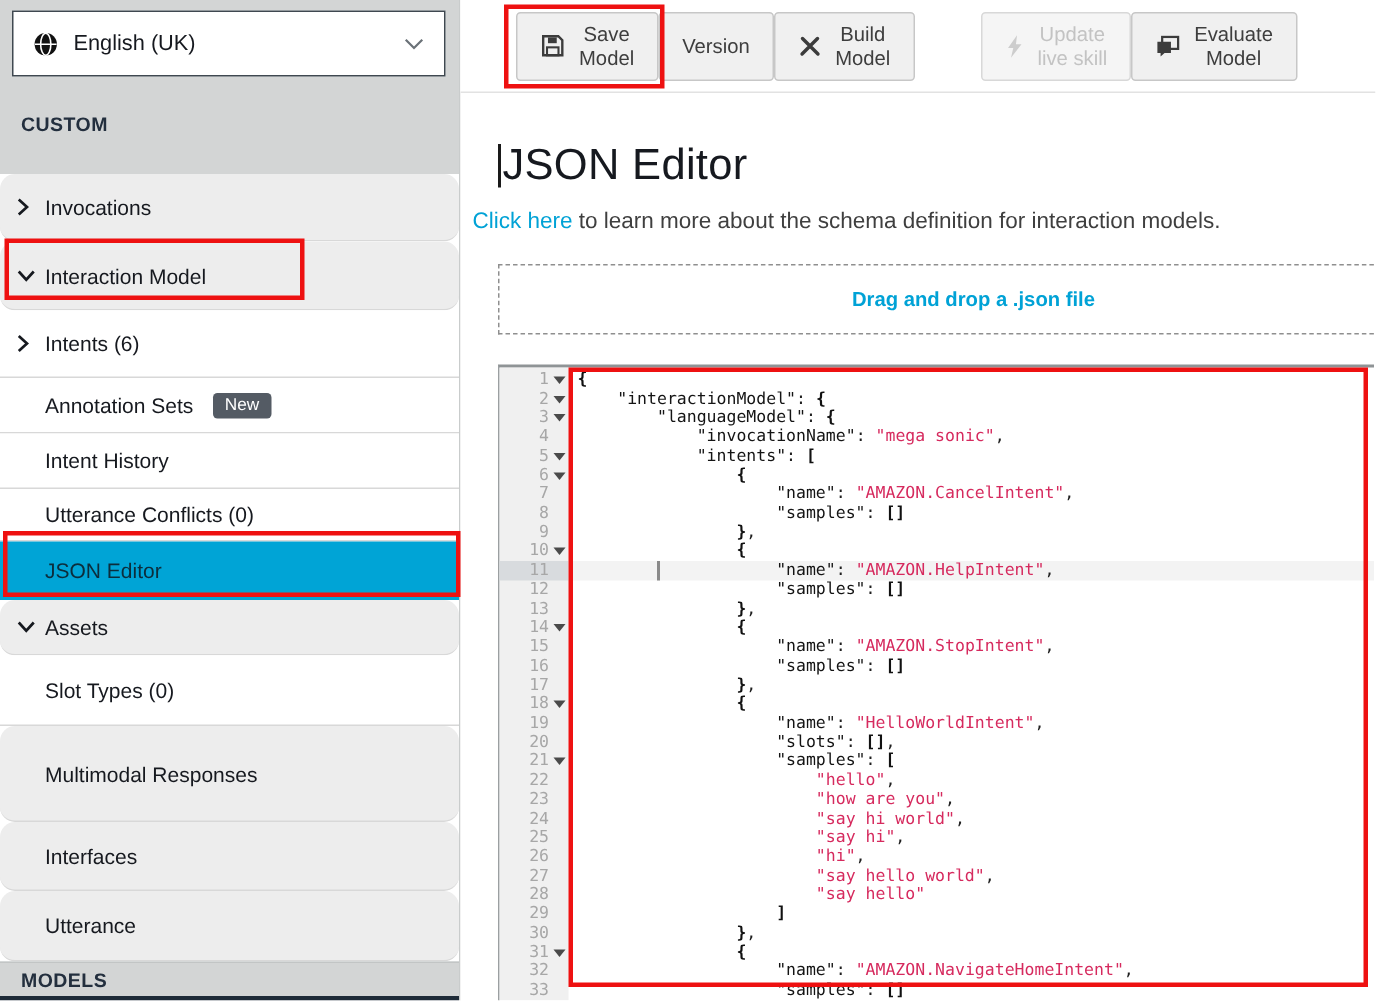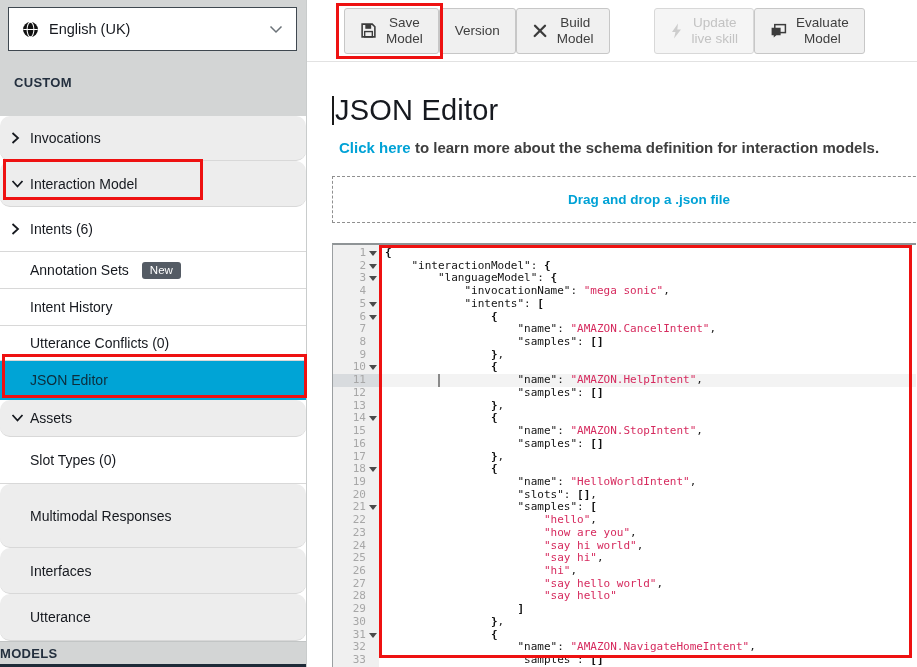--- a/index.html
+++ b/index.html
@@ -21,36 +21,36 @@
   .side-item.top { background:#ededed;border-radius:10px; }
   .side-item.selected { background:#00a4d6; color:#0c2d3c; border-bottom-color:#00a4d6; }
   .side-item:nth-child(1){height:45px} .side-item:nth-child(2){height:46px}
   .side-item:nth-child(3){height:45px} .side-item:nth-child(4){height:37px}
   .side-item:nth-child(5){height:37px} .side-item:nth-child(6){height:35px}
   .side-item:nth-child(7){height:39px} .side-item:nth-child(8){height:37px}
   .side-item:nth-child(9){height:47px} .side-item:nth-child(10){height:64px}
   .side-item:nth-child(11){height:46px} .side-item:nth-child(12){height:47px}
   .chev { position:absolute; left:11px; top:50%; transform:translateY(-50%); display:flex; }
   .badge { margin-left:13px; background:#545b64; color:#fff; font-size:11.5px; padding:2.5px 8px; border-radius:3px; }
-  .section-models { height:42px; background:#d3d5d5; border-top:1px solid #c2c5c5; display:flex; align-items:center; font-size:13px; font-weight:bold; color:#232f3e; letter-spacing:.3px; }
+  .section-models { height:42px; background:#d3d5d5; border-top:1px solid #c2c5c5; display:flex; align-items:center; padding-left:14px; font-size:13px; font-weight:bold; color:#232f3e; letter-spacing:.3px; }
   .bottom-bar { height:5px; background:#1e2b38; margin-top:auto; }
 
   
   .main { position:relative; flex:1; height:667px; background:#fff; }
   .toolbar { height:62px; border-bottom:1px solid #e2e2e2; display:flex; align-items:center; padding-left:37px; background:#fff; }
   .tb-btn { height:46px; display:flex; align-items:center; gap:9px; padding:0 15px; background:#f0f0f0; border:1px solid #c7c7c7; border-radius:3px; font-family:inherit; font-size:13.5px; color:#3e3e3e; cursor:pointer; }
   .tb-btn .btn-lines { text-align:center; line-height:1.18; }
   .tb-btn .btn-lines span { display:block; }
   .tb-btn.disabled { color:#c3c3c3; background:#f5f5f5; border-color:#d8d8d8; cursor:default;margin-left:44px; }
   .tb-icon { display:flex; }
 
   .content { position:relative; }
   .page-title { position:absolute; left:25px; top:32px; font-size:29px; font-weight:300; color:#16191f; letter-spacing:.2px; display:flex; align-items:center; }
   .caret-bar { display:inline-block; width:2px; height:29px; background:#1a1a1a; margin-right:1px; }
-  .subtitle { position:absolute; left:32px; top:77px; font-size:15px; color:#3f3f3f;font-weight:bold; }
+  .subtitle { position:absolute; left:8px; top:77px; font-size:15px; color:#3f3f3f; }
   .subtitle a { color:#00a2d6; text-decoration:none; cursor:pointer; }
   .dropzone { position:absolute; left:25px; top:114px; width:634px; height:47px; border:1px dashed #8f8f8f; display:flex; align-items:center; justify-content:center; cursor:pointer; }
   .dropzone span { color:#00a2d6; font-weight:bold; font-size:13.5px; }
 
   
   .editor { position:absolute; left:25px; top:181px; width:584px; height:424px; background:#fff; border-top:2px solid #8f9496; border-left:1px solid #9b9fa1; overflow:hidden; }
   .gutter-bg { position:absolute; left:0; top:0; bottom:0; width:46px; background:#f0f0f0; }
   .lines { position:absolute; left:0; top:2px; right:0; font-family:"DejaVu Sans Mono","Liberation Mono",monospace; font-size:11px; line-height:12.72px; }
   .code-row { display:flex; height:12.72px; }
   .gutter-cell { width:46px; flex:none; text-align:right; padding-right:13px; color:#a7a7a7; position:relative; }

